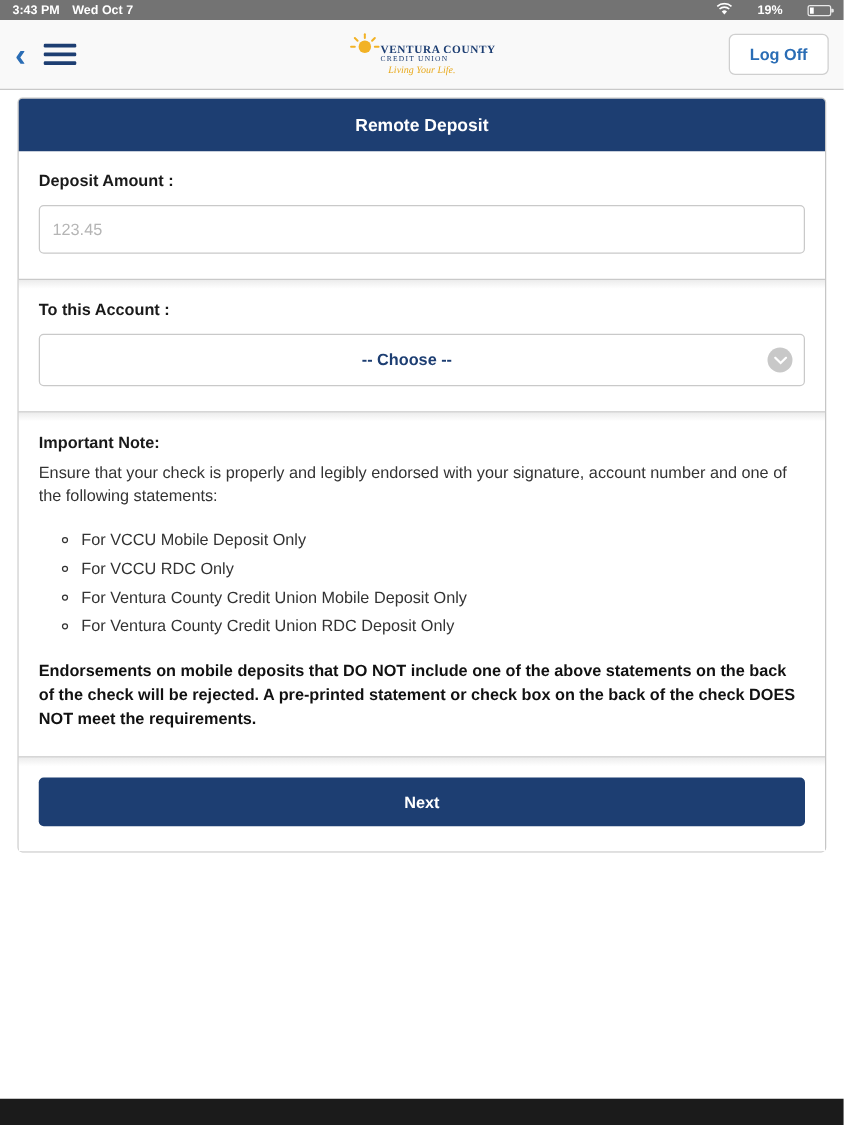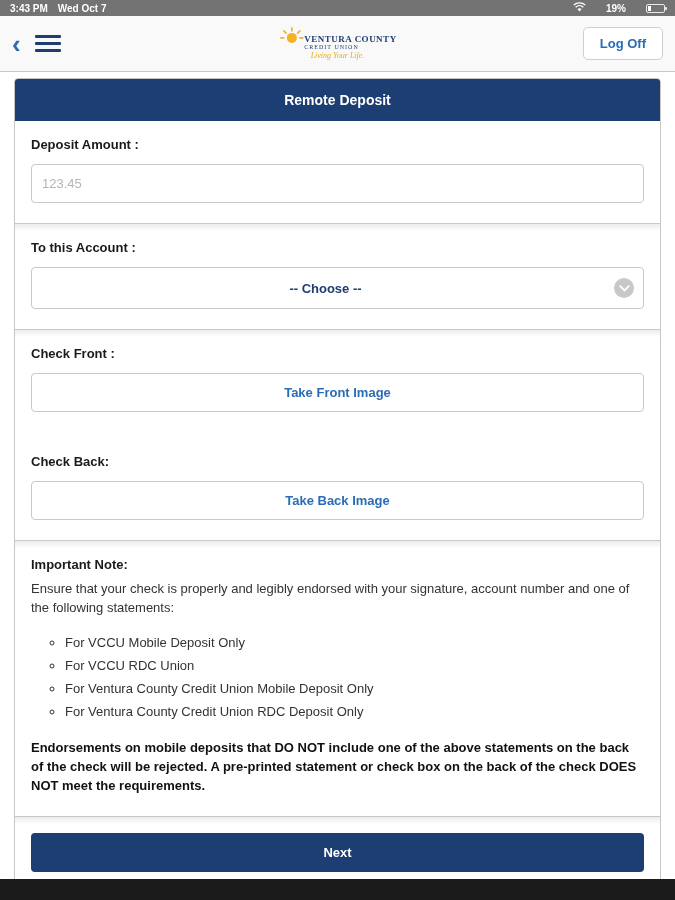--- a/index.html
+++ b/index.html
@@ -285,34 +285,27 @@
     <div class="select-box">
       <span class="select-value">-- Choose --</span>
       <span class="select-chevron">
         <svg width="11" height="7" viewBox="0 0 11 7">
           <path d="M1.2 1.2 L5.5 5.4 L9.8 1.2" stroke="#ffffff" stroke-width="1.8" fill="none" stroke-linecap="round"></path>
         </svg>
       </span>
     </div>
   </div>
 
-  <div class="section divided">
-    <div class="field-label">Check Front :</div>
-    <button class="action-btn">Take Front Image</button>
-
-    <div class="field-label gap-top">Check Back:</div>
-    <button class="action-btn">Take Back Image</button>
-  </div>
 
   <div class="section divided">
     <div class="note-title">Important Note:</div>
     <div class="note-intro">Ensure that your check is properly and legibly endorsed with your signature, account number and one of the following statements:</div>
     <ul class="note-list">
       <li>For VCCU Mobile Deposit Only</li>
-      <li>For VCCU RDC Union</li>
+      <li>For VCCU RDC Only</li>
       <li>For Ventura County Credit Union Mobile Deposit Only</li>
       <li>For Ventura County Credit Union RDC Deposit Only</li>
     </ul>
     <div class="note-warning">Endorsements on mobile deposits that DO NOT include one of the above statements on the back of the check will be rejected. A pre-printed statement or check box on the back of the check DOES NOT meet the requirements.</div>
   </div>
 
   <div class="section divided">
     <button class="next-btn">Next</button>
   </div>
 </div>

